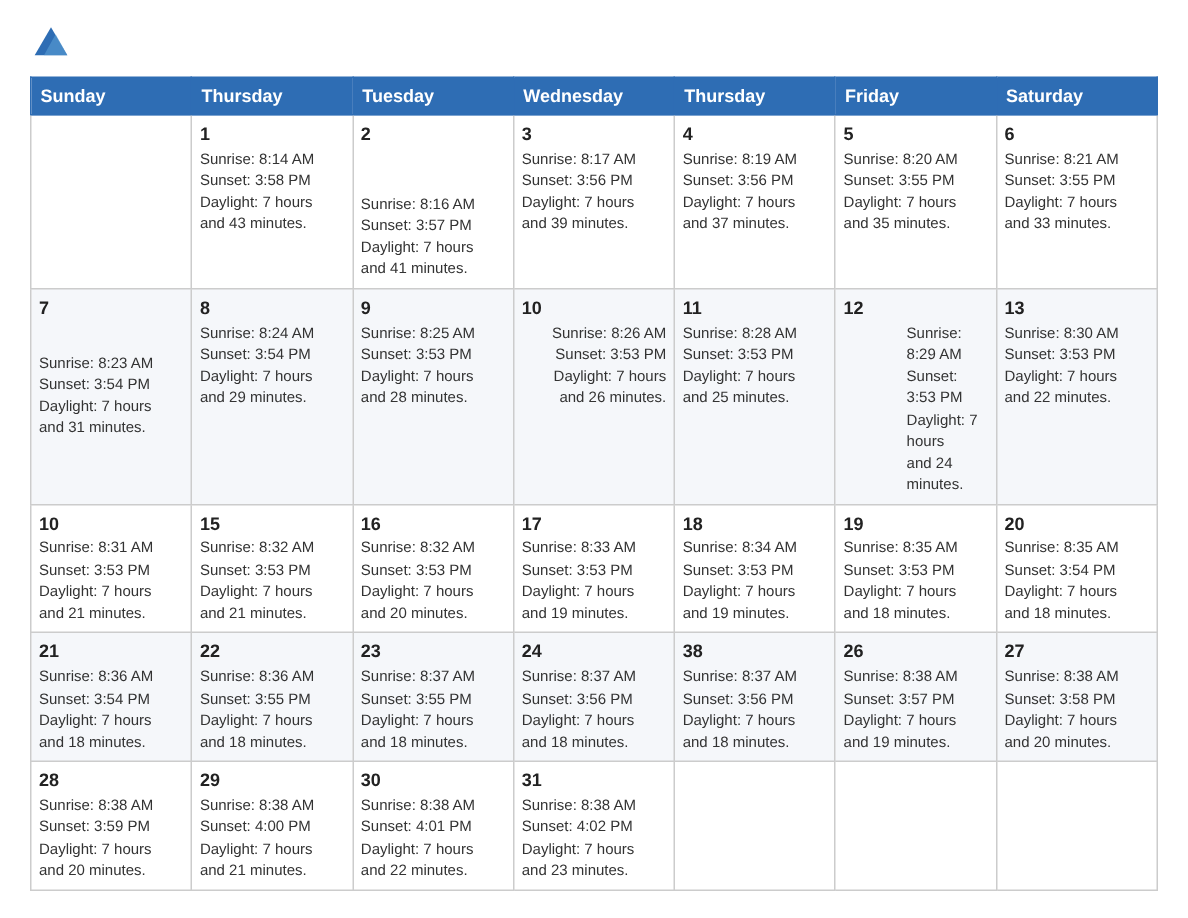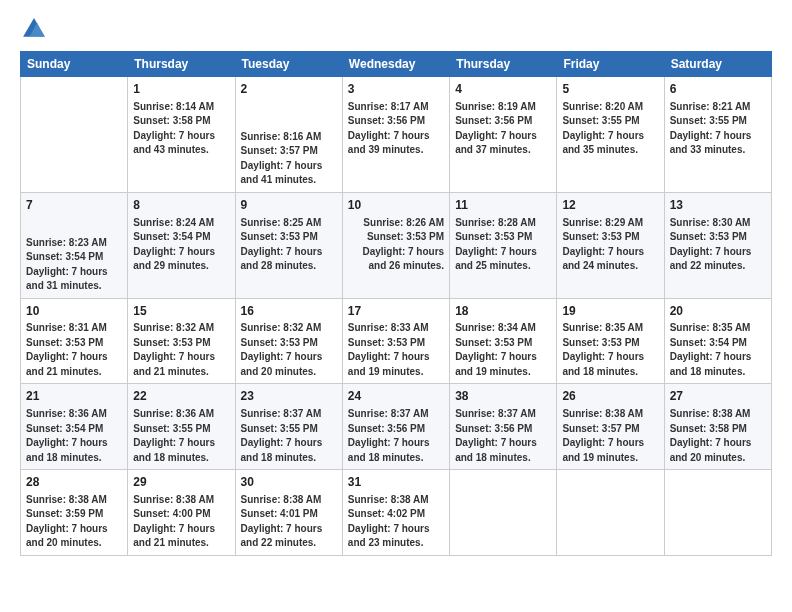--- a/index.html
+++ b/index.html
@@ -83,21 +83,20 @@
     .day-number {
       font-weight: bold;
       font-size: 12px;
       margin-bottom: 2px;
       display: block;
     }
     .day-info {
       font-size: 10px;
       color: #333;
       line-height: 1.45;
-      font-weight: bold;
     }
     .empty-cell {
       background: #fff !important;
     }
   </style>
 </head>
 <body>
 
 <div class="page">
   <div class="header">
@@ -206,21 +205,21 @@
           </td>
           <td>
             <span class="day-number">11</span>
             <div class="day-info" style="white-space: pre-line;">Sunrise: 8:28 AM
 Sunset: 3:53 PM
 Daylight: 7 hours
 and 25 minutes.</div>
           </td>
           <td>
             <span class="day-number">12</span>
-            <div class="day-info" style="white-space: pre-line;">Sunrise: 8:29 AM
+            <div class="day-info" style="white-space: pre-line; margin-left: 42px;">Sunrise: 8:29 AM
 Sunset: 3:53 PM
 Daylight: 7 hours
 and 24 minutes.</div>
           </td>
           <td>
             <span class="day-number">13</span>
             <div class="day-info" style="white-space: pre-line;">Sunrise: 8:30 AM
 Sunset: 3:53 PM
 Daylight: 7 hours
 and 22 minutes.</div>

